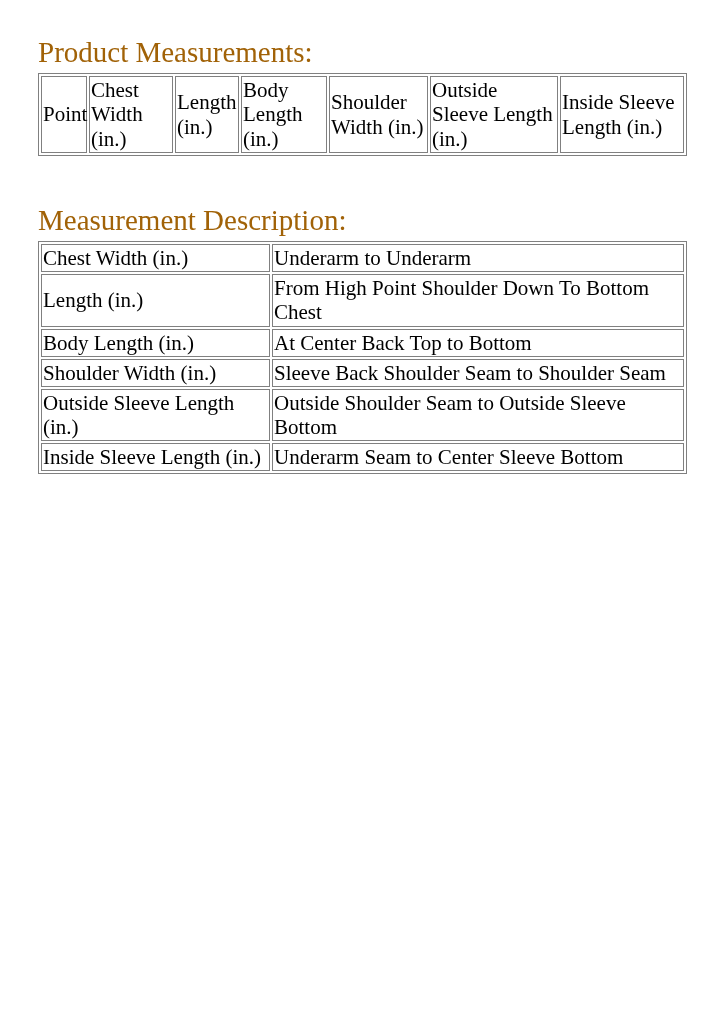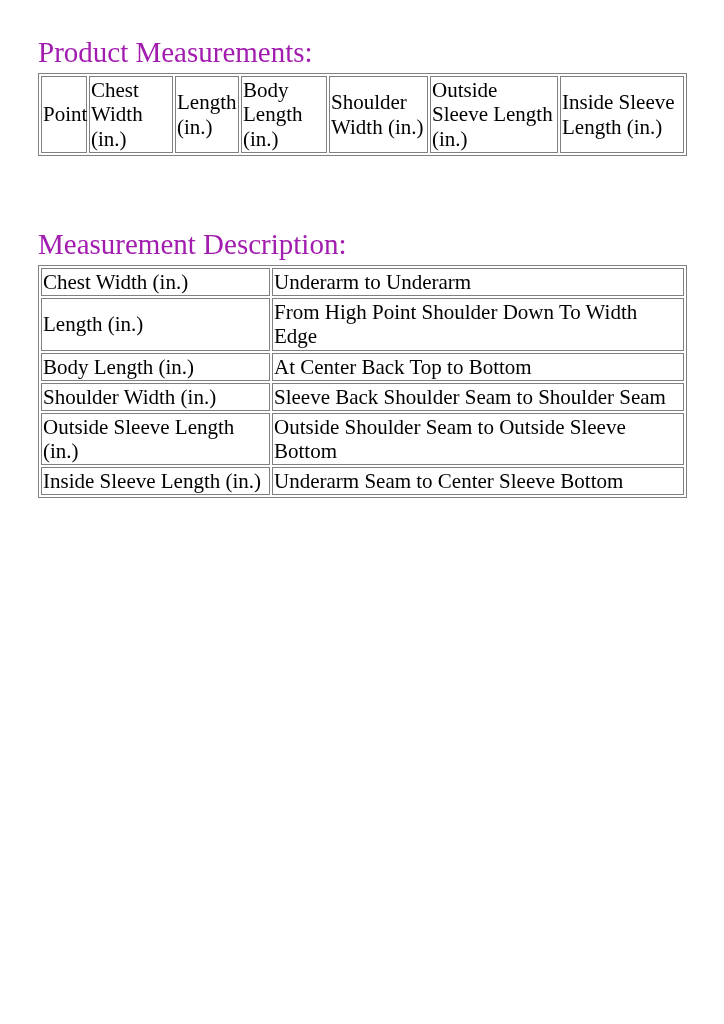--- a/index.html
+++ b/index.html
@@ -17,24 +17,24 @@
     color: #000000;
     font-family: "Liberation Serif", "DejaVu Serif", serif;
     overflow: hidden;
   }
   .heading {
     font-family: "Liberation Serif", "DejaVu Serif", serif;
     font-size: 29px;
     font-weight: normal;
     line-height: 1.15;
     margin: 0 0 4px 0;
-    color: #a21caf;
+    color: #a16207;
   }
   .heading-2 {
-    margin-top: 72px;
+    margin-top: 48px;
   }
   table.meas {
     border-collapse: separate;
     border-spacing: 2px;
     border: 1px solid #808080;
     table-layout: fixed;
     width: 649px;
     background: #ffffff;
   }
   table.meas th,
@@ -102,21 +102,21 @@
       <col class="c-term">
         <col class="c-desc">
     </colgroup>
     <tbody>
       <tr>
         <td>Chest Width (in.)</td>
         <td>Underarm to Underarm</td>
       </tr>
       <tr>
         <td>Length (in.)</td>
-        <td>From High Point Shoulder Down To Width Edge</td>
+        <td>From High Point Shoulder Down To Bottom Chest</td>
       </tr>
       <tr>
         <td>Body Length (in.)</td>
         <td>At Center Back Top to Bottom</td>
       </tr>
       <tr>
         <td>Shoulder Width (in.)</td>
         <td>Sleeve Back Shoulder Seam to Shoulder Seam</td>
       </tr>
       <tr>

